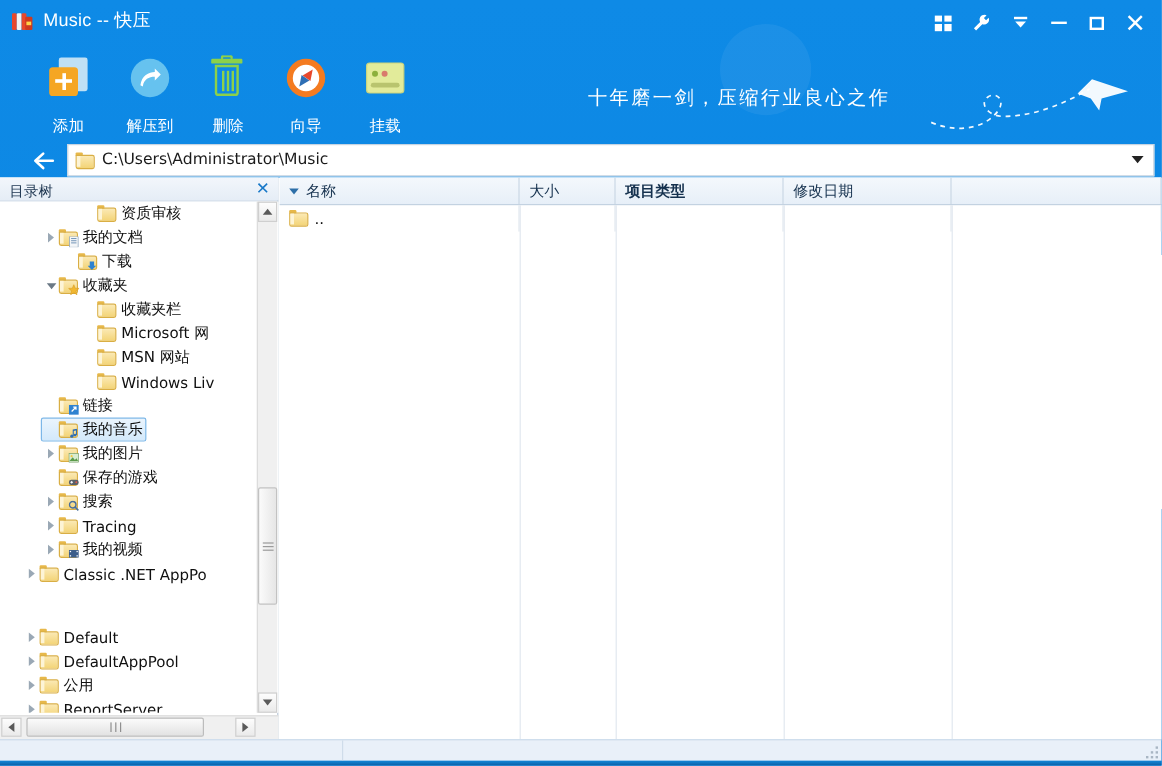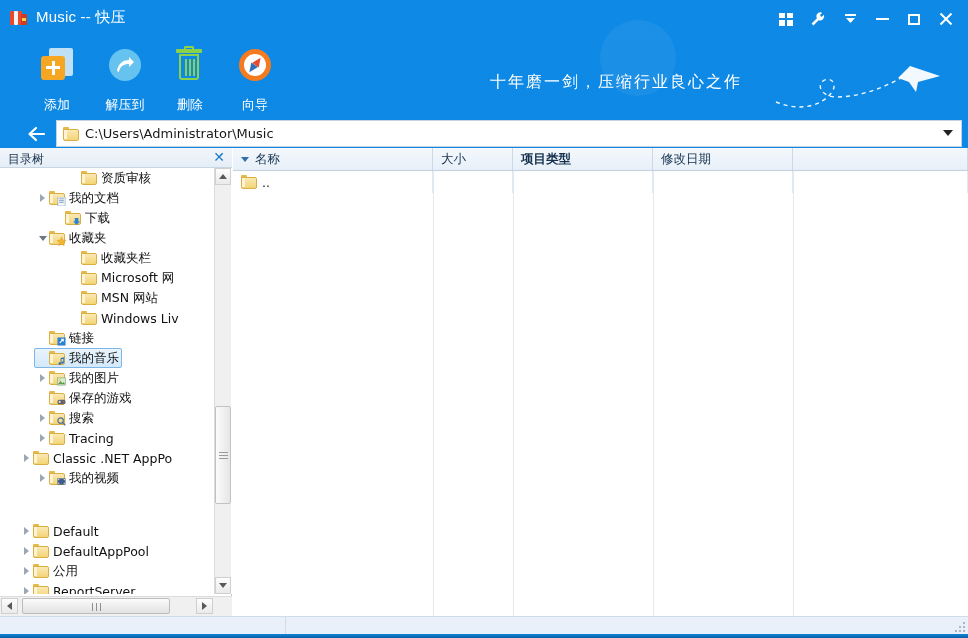--- a/index.html
+++ b/index.html
@@ -353,20 +353,29 @@
     <div class="tb-item" style="left:218px;">
       <div class="tb-ic ic-wiz">
         <div class="outer"></div>
           <div class="inner"></div>
         <div class="needle-r"></div>
           <div class="needle-b"></div>
       </div>
       <div class="tb-label">向导</div>
     </div>
 
+    <div class="tb-item" style="left:284px;">
+      <div class="tb-ic ic-mnt">
+        <div class="drive"></div>
+          <div class="d1"></div>
+          <div class="d2"></div>
+          <div class="slot"></div>
+      </div>
+      <div class="tb-label">挂载</div>
+    </div>
   </div>
 
   <div class="addrrow">
     <div class="backbtn">
       <svg width="20" height="16" viewBox="0 0 20 16">
         <path d="M9 2 L2.5 8 L9 14" stroke="#ffffff" stroke-width="2.2" fill="none" stroke-linecap="round" stroke-linejoin="round"></path>
         <line x1="3" y1="8" x2="17" y2="8" stroke="#ffffff" stroke-width="2.2" stroke-linecap="round"></line>
       </svg>
     </div>
     <div class="addrbox">
@@ -555,48 +564,48 @@
             <div class="tw">
               <div class="tri-closed"></div>
             </div>
             <span class="fold ticon">
               <span class="tab"></span>
               <span class="body"></span>
               <span class="spine"></span>
             </span>
             <span class="tlabel">Tracing</span>
           </div>
-          <div class="tnode" style="padding-left: 20px;">
-            <div class="tw">
-              <div class="tri-closed"></div>
-            </div>
-            <span class="fold ticon">
-              <span class="tab"></span>
-              <span class="body"></span>
-              <span class="spine"></span>
-            </span>
-            <span class="tlabel">Classic .NET AppPo</span>
-          </div>
           <div class="tnode" style="padding-left: 36px;">
             <div class="tw">
               <div class="tri-closed"></div>
             </div>
             <span class="fold ticon">
               <span class="tab"></span>
               <span class="body"></span>
               <span class="spine"></span>
               <svg class="bdg" viewBox="0 0 10 10">
                 <rect x="0.5" y="1.5" width="9" height="7" fill="#3b5d8a"></rect>
                 <rect x="1.3" y="2.3" width="1.2" height="1.2" fill="#fff"></rect>
                 <rect x="1.3" y="6.3" width="1.2" height="1.2" fill="#fff"></rect>
                 <rect x="7.5" y="2.3" width="1.2" height="1.2" fill="#fff"></rect>
                 <rect x="7.5" y="6.3" width="1.2" height="1.2" fill="#fff"></rect>
               </svg>
             </span>
             <span class="tlabel">我的视频</span>
+          </div>
+          <div class="tnode" style="padding-left: 20px;">
+            <div class="tw">
+              <div class="tri-closed"></div>
+            </div>
+            <span class="fold ticon">
+              <span class="tab"></span>
+              <span class="body"></span>
+              <span class="spine"></span>
+            </span>
+            <span class="tlabel">Classic .NET AppPo</span>
           </div>
           <div class="tnode" style="padding-left: 20px; margin-top: 33px;">
             <div class="tw">
               <div class="tri-closed"></div>
             </div>
             <span class="fold ticon">
               <span class="tab"></span>
               <span class="body"></span>
               <span class="spine"></span>
             </span>

